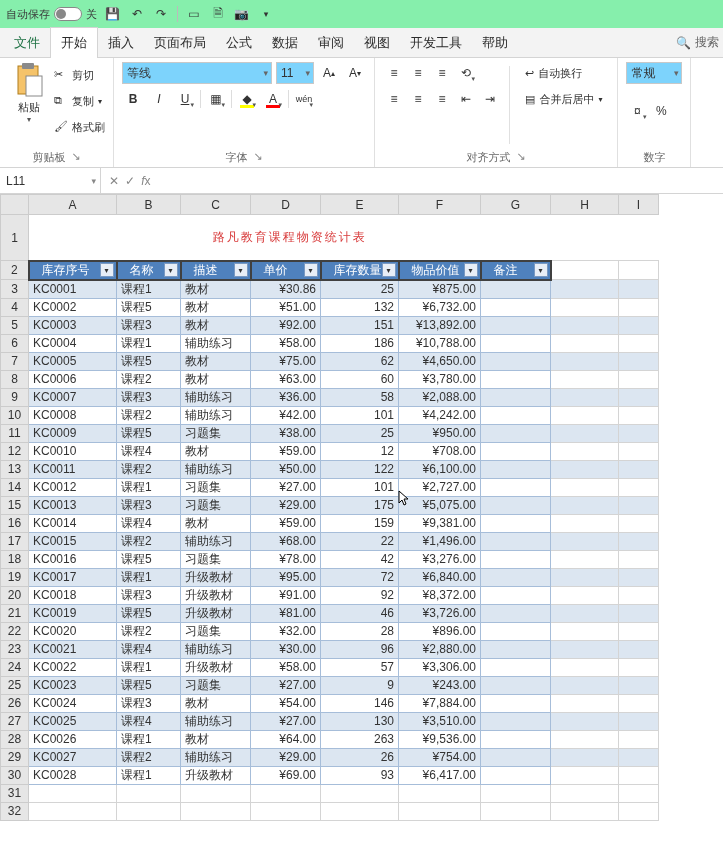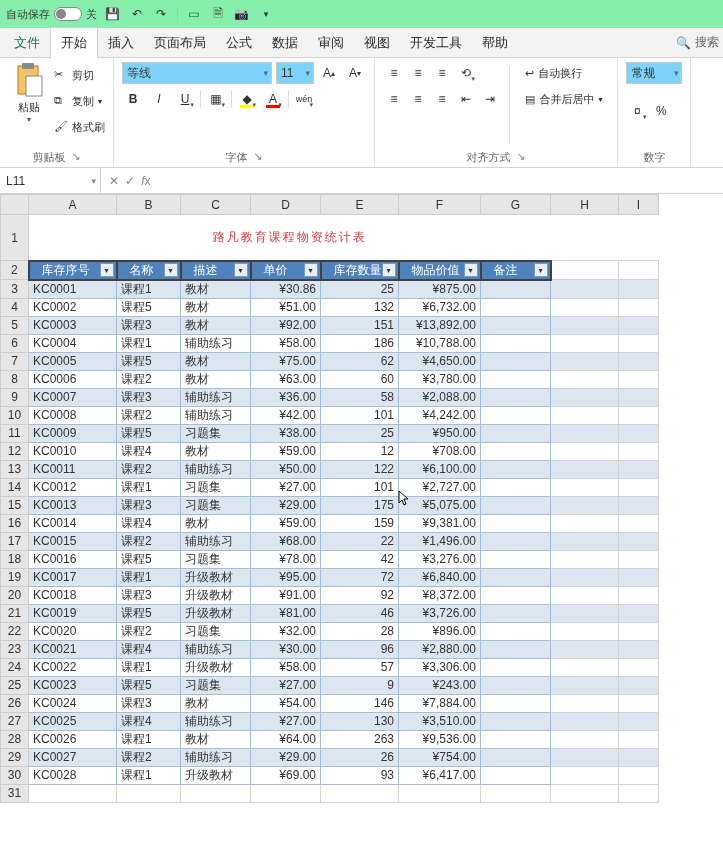--- a/index.html
+++ b/index.html
@@ -692,18 +692,30 @@
           <td class="cell "></td>
           <td class="cell "></td>
           <td class="cell "></td>
           <td class="cell "></td>
           <td class="cell "></td>
           <td class="cell "></td>
           <td class="cell "></td>
           <td class="cell "></td>
           <td class="cell "></td>
         </tr>
+        <tr>
+          <td class="rowhdr">32</td>
+          <td class="cell "></td>
+          <td class="cell "></td>
+          <td class="cell "></td>
+          <td class="cell "></td>
+          <td class="cell "></td>
+          <td class="cell "></td>
+          <td class="cell "></td>
+          <td class="cell "></td>
+          <td class="cell "></td>
+        </tr>
       </tbody>
 </table>
 <svg class="cursor" style="left:398px; top:296px;" viewBox="0 0 12 18">
       <path d="M1 1 L1 13 L4 10 L6 15 L8 14 L6 9 L10 9 Z" fill="#fff" stroke="#000"></path>
     </svg>
 </div>
 
 </body></html>

